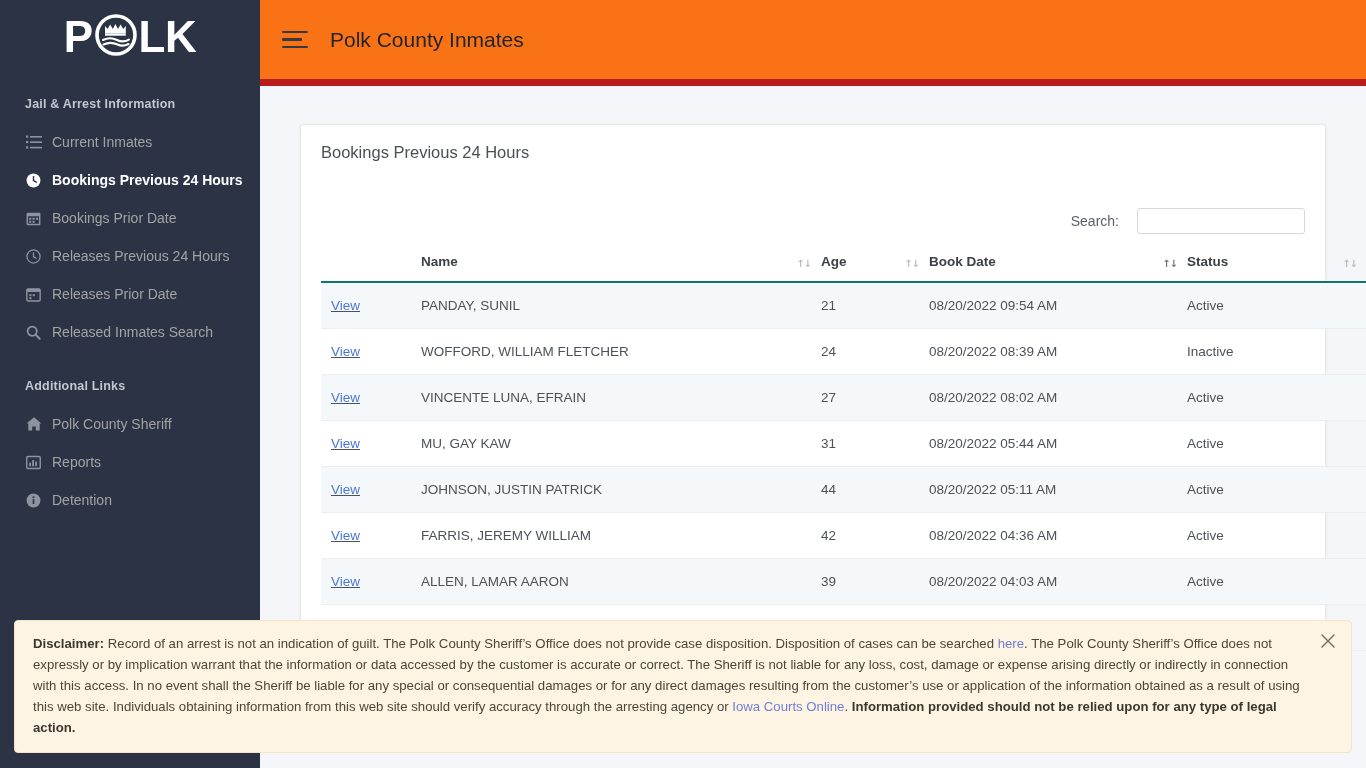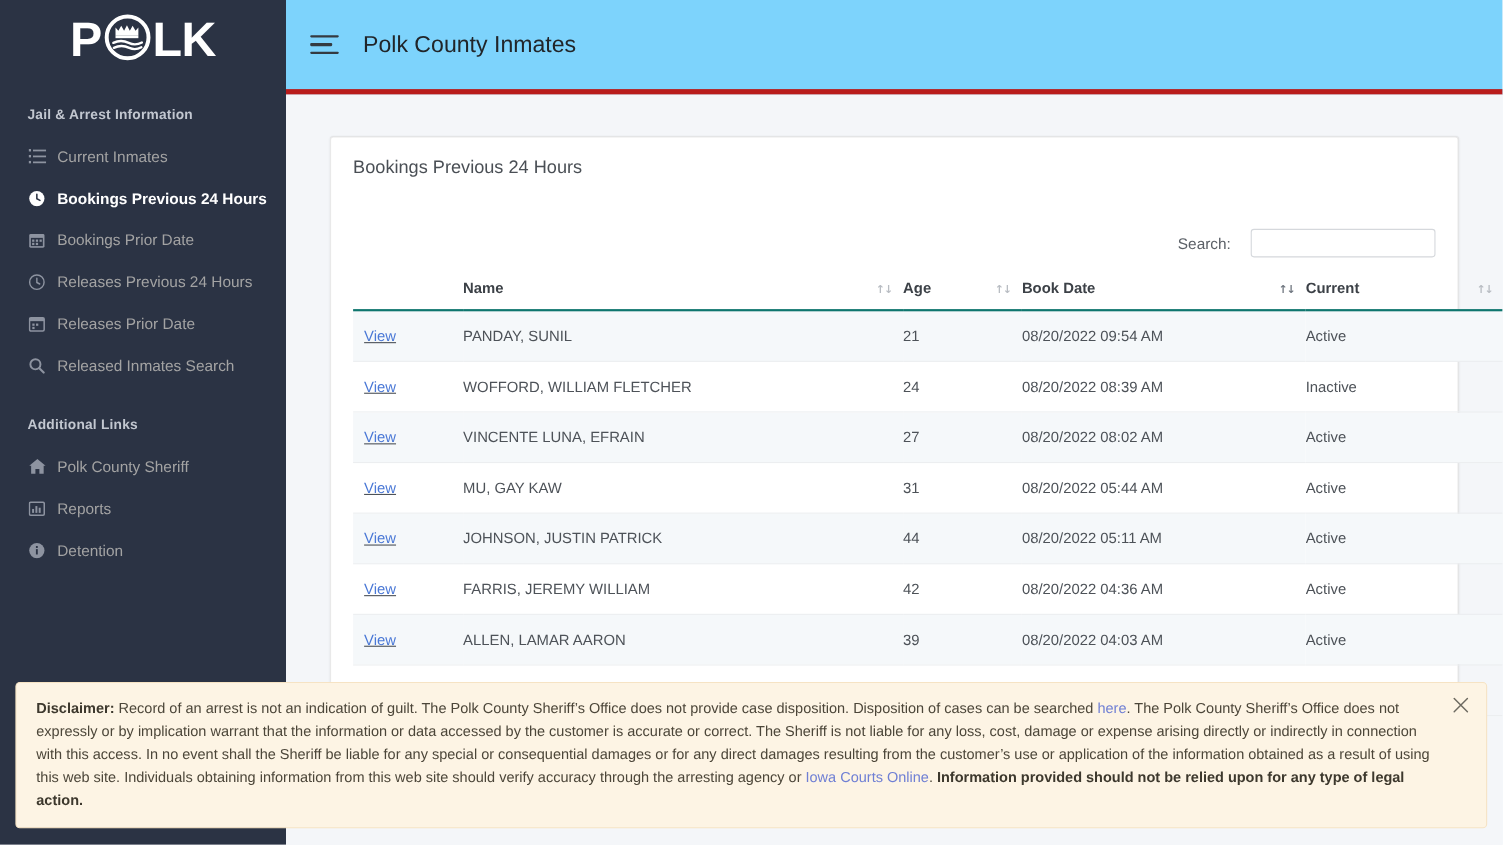--- a/index.html
+++ b/index.html
@@ -60,22 +60,22 @@
     font-size: 14px;
     white-space: nowrap;
   }
   .nav-item.active .nav-label { color: #ffffff; font-weight: 600; }
   .nav-item.active .nav-ico { color: #ffffff; }
 
   
   .header {
     position: absolute; left: 260px; top: 0;
     width: 1106px; height: 86px;
-    background: #7dd3fc;
-    border-bottom: 5px solid #b91c1c;
+    background: #f97316;
+    border-bottom: 7px solid #b91c1c;
     display: flex; align-items: center;
     padding-left: 22px;
   }
   .hamburger {
     width: 26px; height: 22px;
     display: flex; flex-direction: column; justify-content: center;
     gap: 5px; cursor: pointer; margin-right: 22px;
   }
   .hamburger span {
     display: block; height: 2.6px; background: #343a40; border-radius: 1px;
@@ -347,21 +347,21 @@
               </th>
               <th class="col-age">
                 <span>Age</span>
                 <span class="sort-ico">↑↓</span>
               </th>
               <th class="col-date sorted">
                 <span>Book Date</span>
                 <span class="sort-ico">↑↓</span>
               </th>
               <th class="col-status">
-                <span>Current</span>
+                <span>Status</span>
                 <span class="sort-ico">↑↓</span>
               </th>
             </tr>
           </thead>
           <tbody>
             <tr class="striped">
               <td class="col-view"><a class="view-link">View</a></td>
               <td class="col-name">PANDAY, SUNIL</td>
               <td class="col-age">21</td>
               <td class="col-date">08/20/2022 09:54 AM</td>

